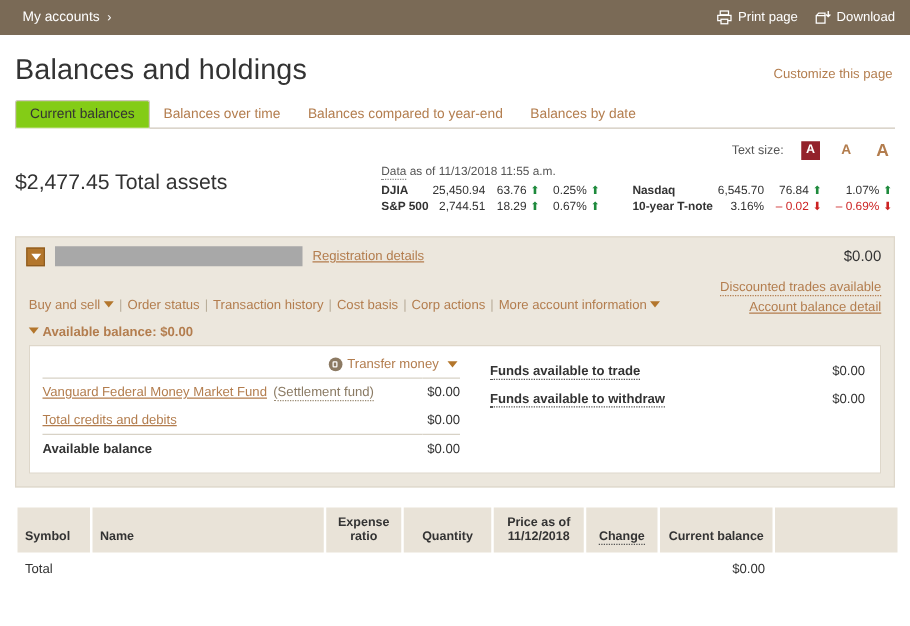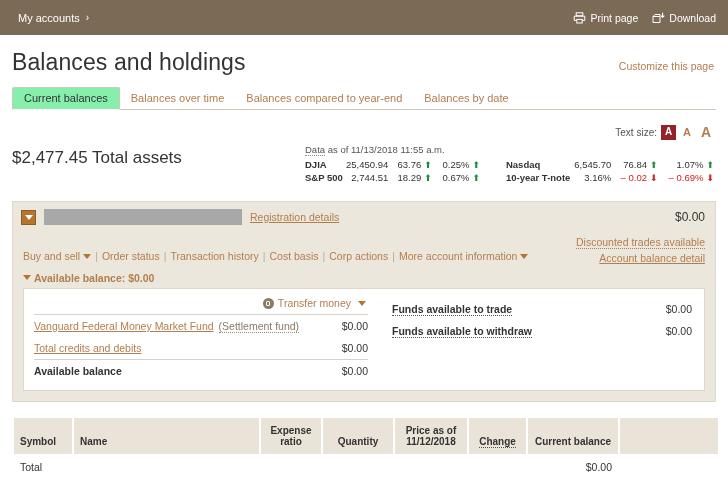--- a/index.html
+++ b/index.html
@@ -8,21 +8,21 @@
     width: 728px; height: 501px;
     background: #ffffff;
     font-family: "Liberation Sans", sans-serif;
     font-size: 11px;
     color: #333333;
     overflow: hidden;
   }
 
   
   .topbar {
-    height: 35px;
+    height: 28px;
     background: #7a6a56;
     display: flex;
     align-items: center;
     justify-content: space-between;
     padding: 0 12px 0 18px;
     color: #ffffff;
   }
   .topbar .crumb {
     font-size: 11px;
     color: #ffffff;
@@ -64,33 +64,33 @@
   }
   .tab {
     font-size: 11px;
     color: #b37d4e;
     padding: 3px 11px 4px 11px;
     line-height: 14px;
     white-space: nowrap;
   }
   .tab.active {
     color: #333333;
-    background: #86efac;
+    background: #84cc16;
     border: 1px solid #cfc8bb;
     border-bottom: 1px solid #ffffff;
     margin-bottom: -1px;
     border-radius: 2px 2px 0 0;
     text-align: right;
   }
 
   
   .textsize {
     display: flex; align-items: center; justify-content: flex-end;
-    gap: 4px;
-    margin: 13px 14px 0 0;
+    gap: 14px;
+    margin: 8px 14px 0 0;
     font-size: 10px; color: #555555;
   }
   .tsbtn {
     width: 15px; height: 15px;
     display: inline-flex; align-items: center; justify-content: center;
     font-weight: bold; line-height: 1;
   }
   .tsbtn.sel { background: #93222b; color: #ffffff; font-size: 10px; }
   .tsbtn.m { color: #b37d4e; font-size: 11px; width: 14px; height: 16px; }
   .tsbtn.l { color: #b37d4e; font-size: 14px; width: 16px; height: 18px; }

